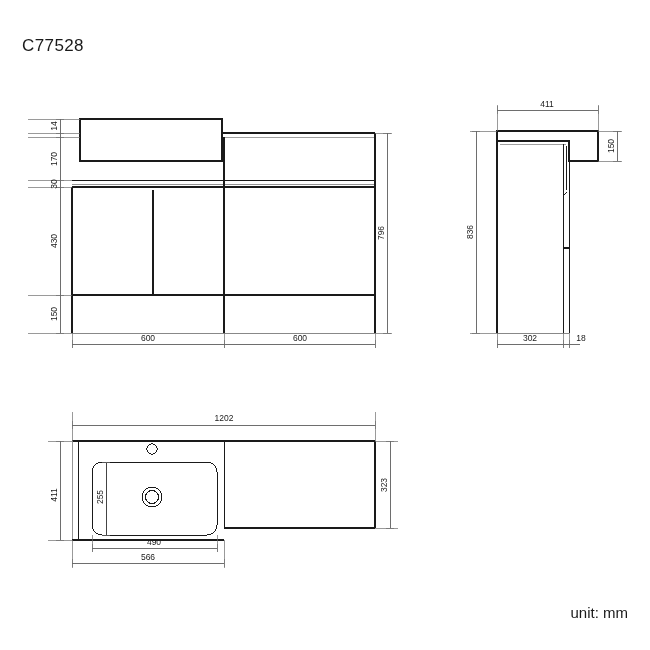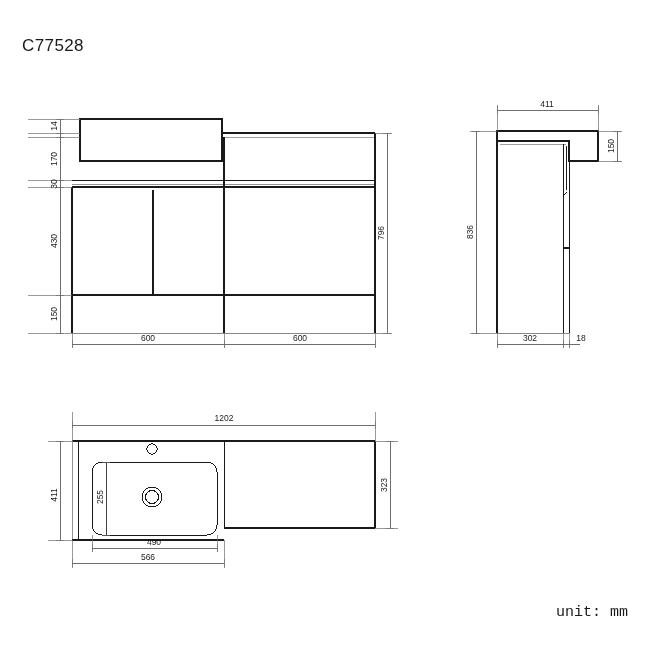--- a/index.html
+++ b/index.html
@@ -26,21 +26,21 @@
     letter-spacing: 0.4px;
     color: #1a1a1a;
     font-family: "Liberation Sans", sans-serif;
   }
   #unit {
     position: absolute;
     right: 22px;
     top: 604px;
     font-size: 15px;
     color: #1a1a1a;
-    font-family: Liberation Mono, monospace;
+    font-family: Liberation Sans, sans-serif;
   }
   #drawing {
     position: absolute;
     left: 0;
     top: 0;
   }
   .dimtext {
     font-family: "Liberation Sans", sans-serif;
     font-size: 8.5px;
     fill: #1a1a1a;

